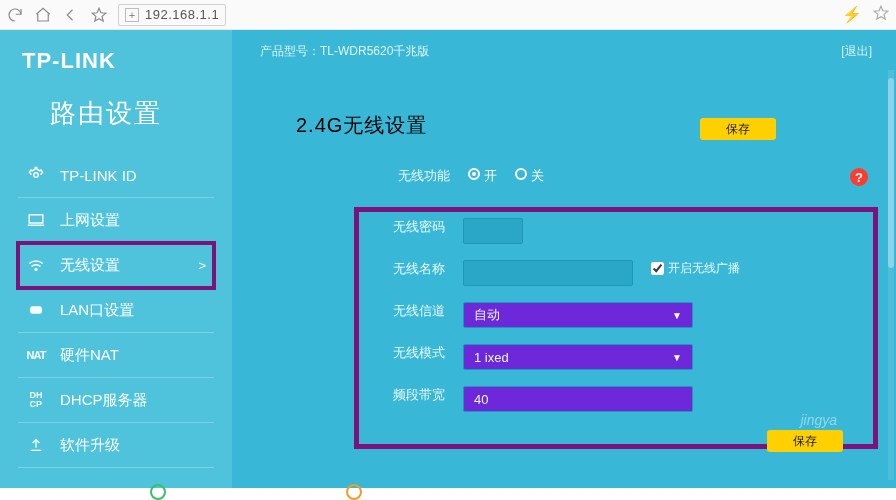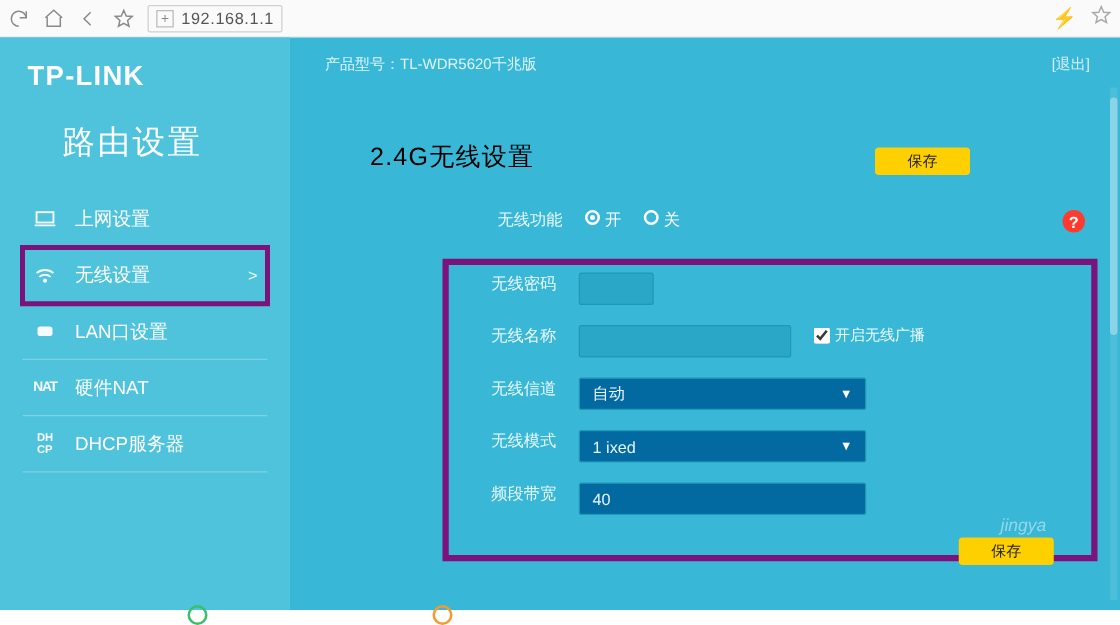--- a/index.html
+++ b/index.html
@@ -42,21 +42,21 @@
   .row { display:flex; align-items:flex-start; height:40px; }
   .row .lbl { width: 76px; text-align: right; margin-right: 18px; font-size:13px; color:#eafaff;}
   .radio-group { display:flex; gap:18px; align-items:center; font-size:13px;}
   .radio-dot { width:12px; height:12px; border-radius:50%; border:2px solid #fff; display:inline-block; margin-right:4px; position:relative;}
   .radio-dot.on::after{ content:""; position:absolute; inset:2px; background:#fff; border-radius:50%;}
 
   .highlight-box { border: 5px solid #7c127c; padding: 6px 24px 16px 10px; margin-left: 100px; position:relative;}
   .highlight-box .row { height:42px; }
   .input-like { height:26px; min-width:170px; background:#2aa6c6; border:1px solid #1f97b7; border-radius:2px; padding:0 10px; color:#bfe8f3; font-size:12px; display:flex; align-items:center; filter: blur(0.2px);}
   .input-like.short { min-width:60px; width:60px;}
-  .select-like { height:26px; min-width:230px; background:#0369a1; border:1px solid #1f97b7; border-radius:2px; padding:0 10px; color:#e6f7fc; font-size:13px; display:flex; align-items:center; justify-content:space-between;}
+  .select-like { height:26px; min-width:230px; background:#6d28d9; border:1px solid #1f97b7; border-radius:2px; padding:0 10px; color:#e6f7fc; font-size:13px; display:flex; align-items:center; justify-content:space-between;}
   .select-caret { color:#fff; font-size:10px;}
   .chk { display:flex; align-items:center; gap:4px; margin-left:18px; font-size:12px; color:#eafaff;}
   .chk input { accent-color:#fff;}
   .save-btn-bottom { position:absolute; right:30px; bottom:-8px; width:76px; height:22px; background:#ffd000; color:#222; font-size:12px; border-radius:3px; display:flex; align-items:center; justify-content:center;}
   .watermark { position:absolute; right:36px; bottom:16px; font-size:14px; color:rgba(255,255,255,0.45); font-style:italic; }
 
   
   .footer-strip { height:12px; background:#fff; display:flex; gap:180px; padding-left:150px; align-items:flex-start;}
   .foot-circ { width:16px; height:16px; border-radius:50%; border:2px solid; margin-top:-4px;}
   .foot-circ.g { border-color:#3bbf6b;}
@@ -99,20 +99,29 @@
       </svg></div>
 </div>
 
 <div class="app">
   <div class="sidebar">
     <div class="brand">TP-LINK</div>
     <div class="sidebar-title">路由设置</div>
     <ul class="menu">
       <li>
         <span class="mi-icon">
+            <svg width="18" height="18" viewBox="0 0 24 24" fill="none" stroke="#fff" stroke-width="2">
+              <circle cx="12" cy="12" r="3"></circle>
+              <path d="M19 12a7 7 0 0 0-.2-1.7l2-1.5-2-3.4-2.3 1a7 7 0 0 0-3-1.7L13 2h-2l-.5 2.7a7 7 0 0 0-3 1.7l-2.3-1-2 3.4 2 1.5A7 7 0 0 0 5 12"></path>
+            </svg>
+          </span>
+        <span>TP-LINK ID</span>
+      </li>
+      <li>
+        <span class="mi-icon">
             <svg width="18" height="14" viewBox="0 0 24 18" fill="none" stroke="#fff" stroke-width="2">
               <rect x="3" y="2" width="18" height="11"></rect>
               <path d="M1 16h22"></path>
             </svg>
           </span>
         <span>上网设置</span>
       </li>
       <li class="active">
         <span class="mi-icon">
             <svg width="18" height="14" viewBox="0 0 24 18" fill="none" stroke="#fff" stroke-width="2">
@@ -132,20 +141,30 @@
           </span>
         <span>LAN口设置</span>
       </li>
       <li>
         <span class="mi-icon" style="font-size:11px; letter-spacing:-1px;">NAT</span>
         <span>硬件NAT</span>
       </li>
       <li>
         <span class="mi-icon" style="font-size:9px; line-height:9px; text-align:left;">DH<br>CP</span>
         <span>DHCP服务器</span>
+      </li>
+      <li>
+        <span class="mi-icon">
+            <svg width="16" height="16" viewBox="0 0 24 24" fill="none" stroke="#fff" stroke-width="2">
+              <path d="M12 16V4"></path>
+              <path d="M7 9l5-5 5 5"></path>
+              <path d="M4 20h16"></path>
+            </svg>
+          </span>
+        <span>软件升级</span>
       </li>
     </ul>
   </div>
 
   <div class="main">
     <div class="topline">
       <span class="model-text">产品型号：TL-WDR5620千兆版</span>
       <span class="logout">[退出]</span>
     </div>
     <div class="scrollbar">

